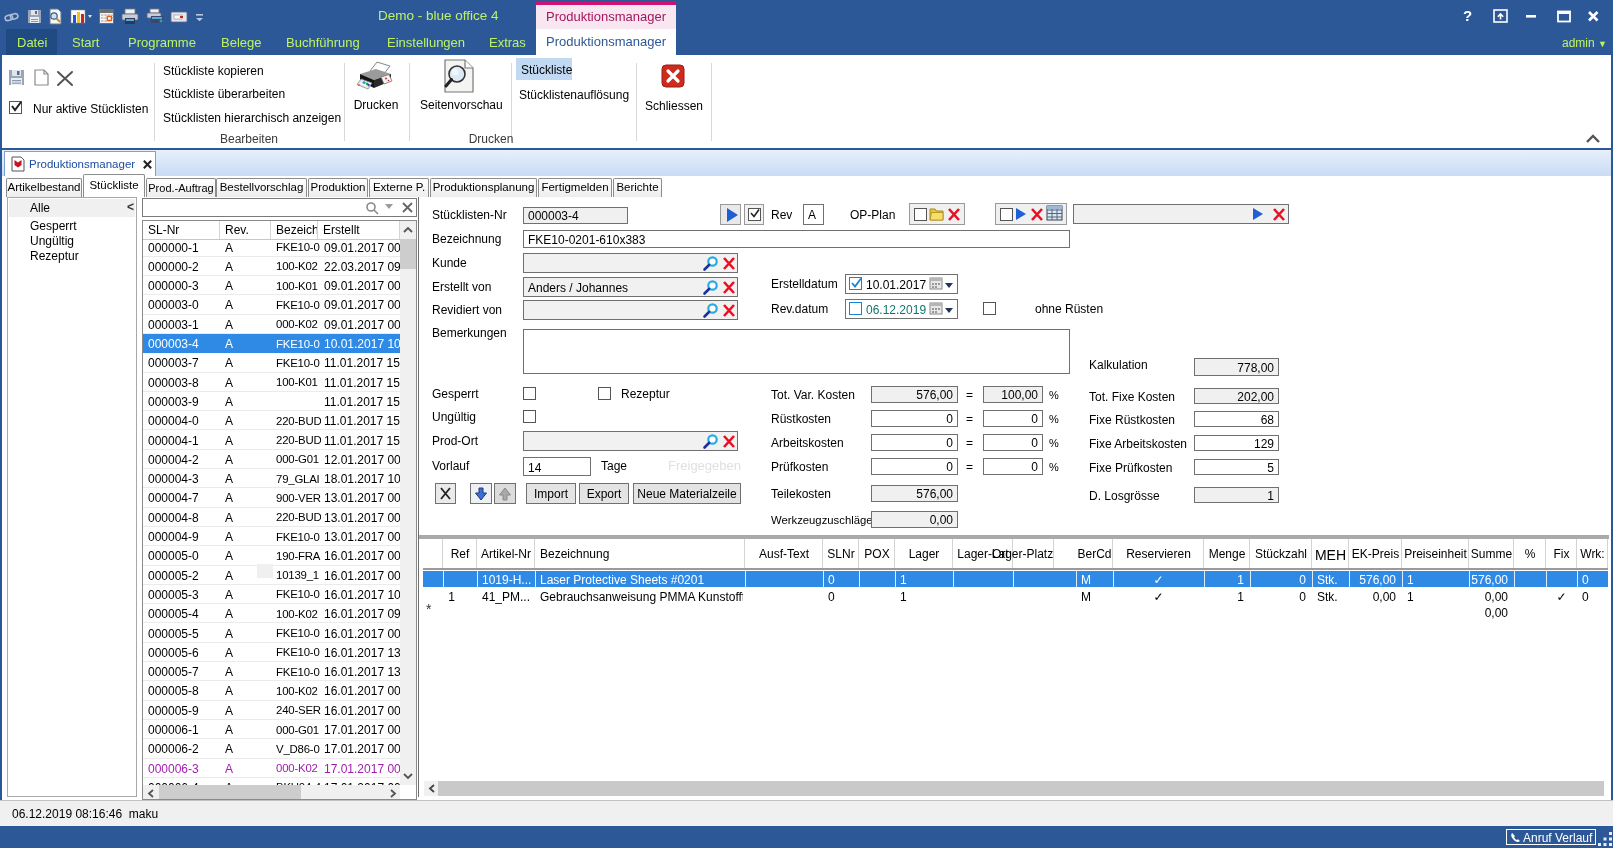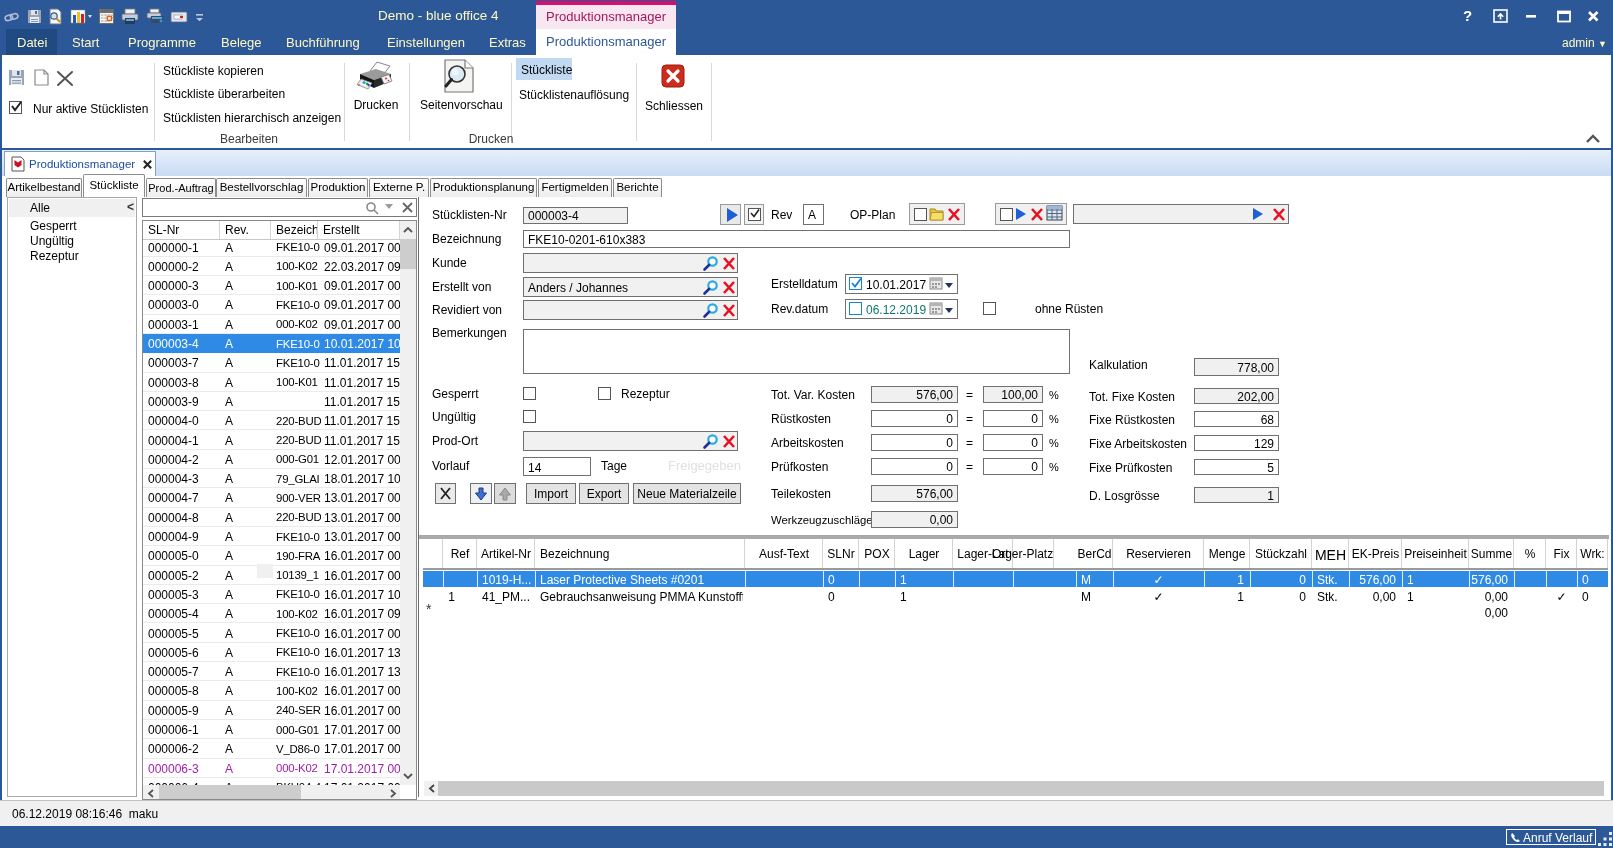--- a/index.html
+++ b/index.html
@@ -1,20 +1,20 @@
 <!DOCTYPE html>
 <html><head>
 <meta charset="utf-8">
 <style>
   html,body{margin:0;padding:0;}
   body{width:1613px;height:848px;overflow:hidden;font-family:"Liberation Sans",sans-serif;}
   #app{position:relative;width:1613px;height:848px;background:#ffffff;overflow:hidden;}
   .abs{position:absolute;}
   .lbl{position:absolute;font-size:12px;color:#000;white-space:nowrap;line-height:14px;}
-  .wlbl{position:absolute;font-size:13px;color:#fef9c3;white-space:nowrap;}
+  .wlbl{position:absolute;font-size:13px;color:#bef264;white-space:nowrap;}
   .box{position:absolute;background:#fff;border:1px solid #707070;box-sizing:border-box;font-size:12px;color:#000;white-space:nowrap;overflow:hidden;}
   .gbox{position:absolute;background:#f0f0f0;border:1px solid #707070;box-sizing:border-box;font-size:12px;color:#000;white-space:nowrap;overflow:hidden;}
   .num{text-align:right;padding-right:4px;line-height:14px;}
   .btn{position:absolute;background:#e4e4e4;border:1px solid #707070;box-sizing:border-box;font-size:12px;color:#000;text-align:center;}
   .cb{position:absolute;width:13px;height:13px;background:#fff;border:1px solid #555;box-sizing:border-box;}
   .sep{position:absolute;width:1px;background:#d8d8d8;}
   svg{display:block;}
 </style>
 </head>
 <body>

